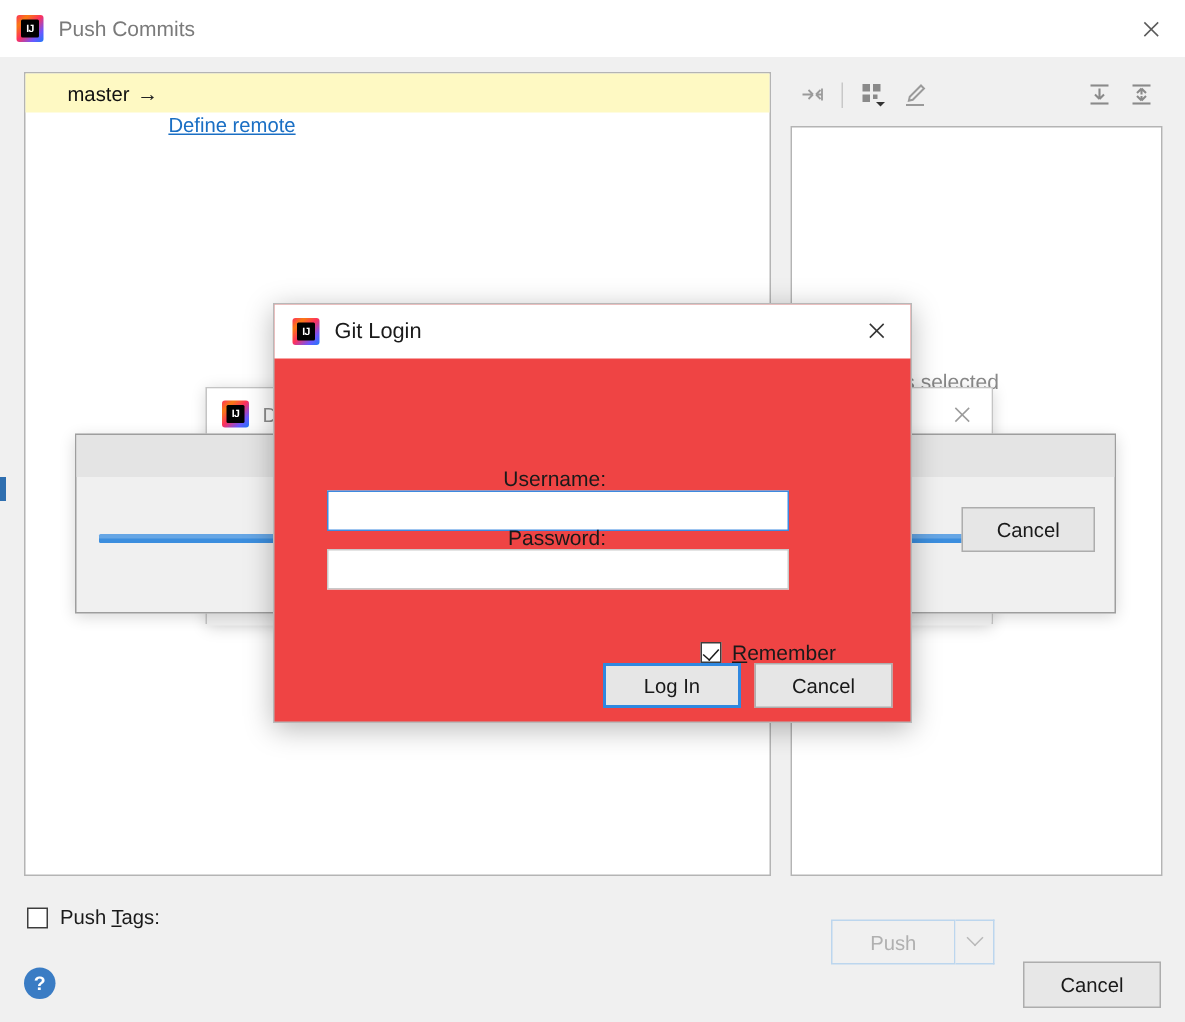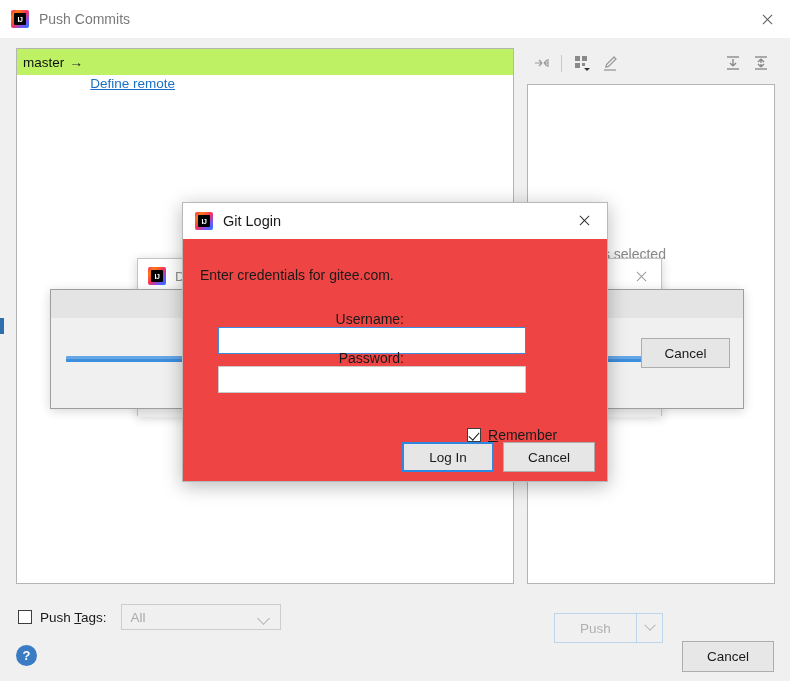--- a/index.html
+++ b/index.html
@@ -49,22 +49,22 @@
   }
   .xglyph::before { transform: rotate(45deg); }
   .xglyph::after  { transform: rotate(-45deg); }
 
   
   .left-panel {
     position: absolute; left: 16px; top: 48px; width: 498px; height: 536px;
     border: 1px solid #b4b4b4; background: #ffffff;
   }
   .branch-row {
-    height: 26px; background: #bef264; display: flex; align-items: center;
-    padding-left: 6px; font-size: 13.5px; color: #111;
+    height: 26px; background: #fef9c3; display: flex; align-items: center;
+    padding-left: 28px; font-size: 13.5px; color: #111;
   }
   .branch-arrow { margin: 0 7px 0 5px; font-size: 14px; color: #222; }
   .branch-link {
     color: #1a6fc4; text-decoration: underline; cursor: default; font-size: 13.5px; margin-top: 43px;
   }
 
   
   .right-toolbar {
     position: absolute; left: 527px; top: 48px; width: 248px; height: 30px;
     display: flex; align-items: center; gap: 0;
@@ -278,24 +278,20 @@
       </svg>
     </div>
   </div>
 
   <div class="right-panel"></div>
   <div class="no-commits">No commits selected</div>
 
   <div class="push-tags-row">
     <span class="cbx"></span>
     <span class="ptl"><span>Push </span><u>T</u><span>ags:</span></span>
-    <span class="combo">
-      <span>All</span>
-      <span class="chev"></span>
-    </span>
   </div>
 
   <div class="help-btn">?</div>
 
   <div class="push-group">
     <div class="btn push-main">Push</div>
     <div class="btn push-arrow">
       <span class="chev"></span>
     </div>
   </div>
@@ -329,21 +325,20 @@
     <div class="gl-title">
       <div class="ij-logo" style="margin-left:0">
         <span class="ij-text">IJ</span>
       </div>
       <span class="t">Git Login</span>
       <div class="gl-close">
         <span class="xglyph" style="width:15px;height:15px"></span>
       </div>
     </div>
     <div class="gl-body">
-      <div class="gl-msg">Enter credentials for gitee.com.</div>
 
       <div class="gl-row" style="left:17px; top:72px;">
         <span class="gl-label" style="width:82px">Username:</span>
         <span class="gl-input focused" style="width:308px; margin-left:18px;"></span>
       </div>
 
       <div class="gl-row" style="left:17px; top:111px;">
         <span class="gl-label" style="width:82px">Password:</span>
         <span class="gl-input" style="width:308px; margin-left:18px;"></span>
       </div>

